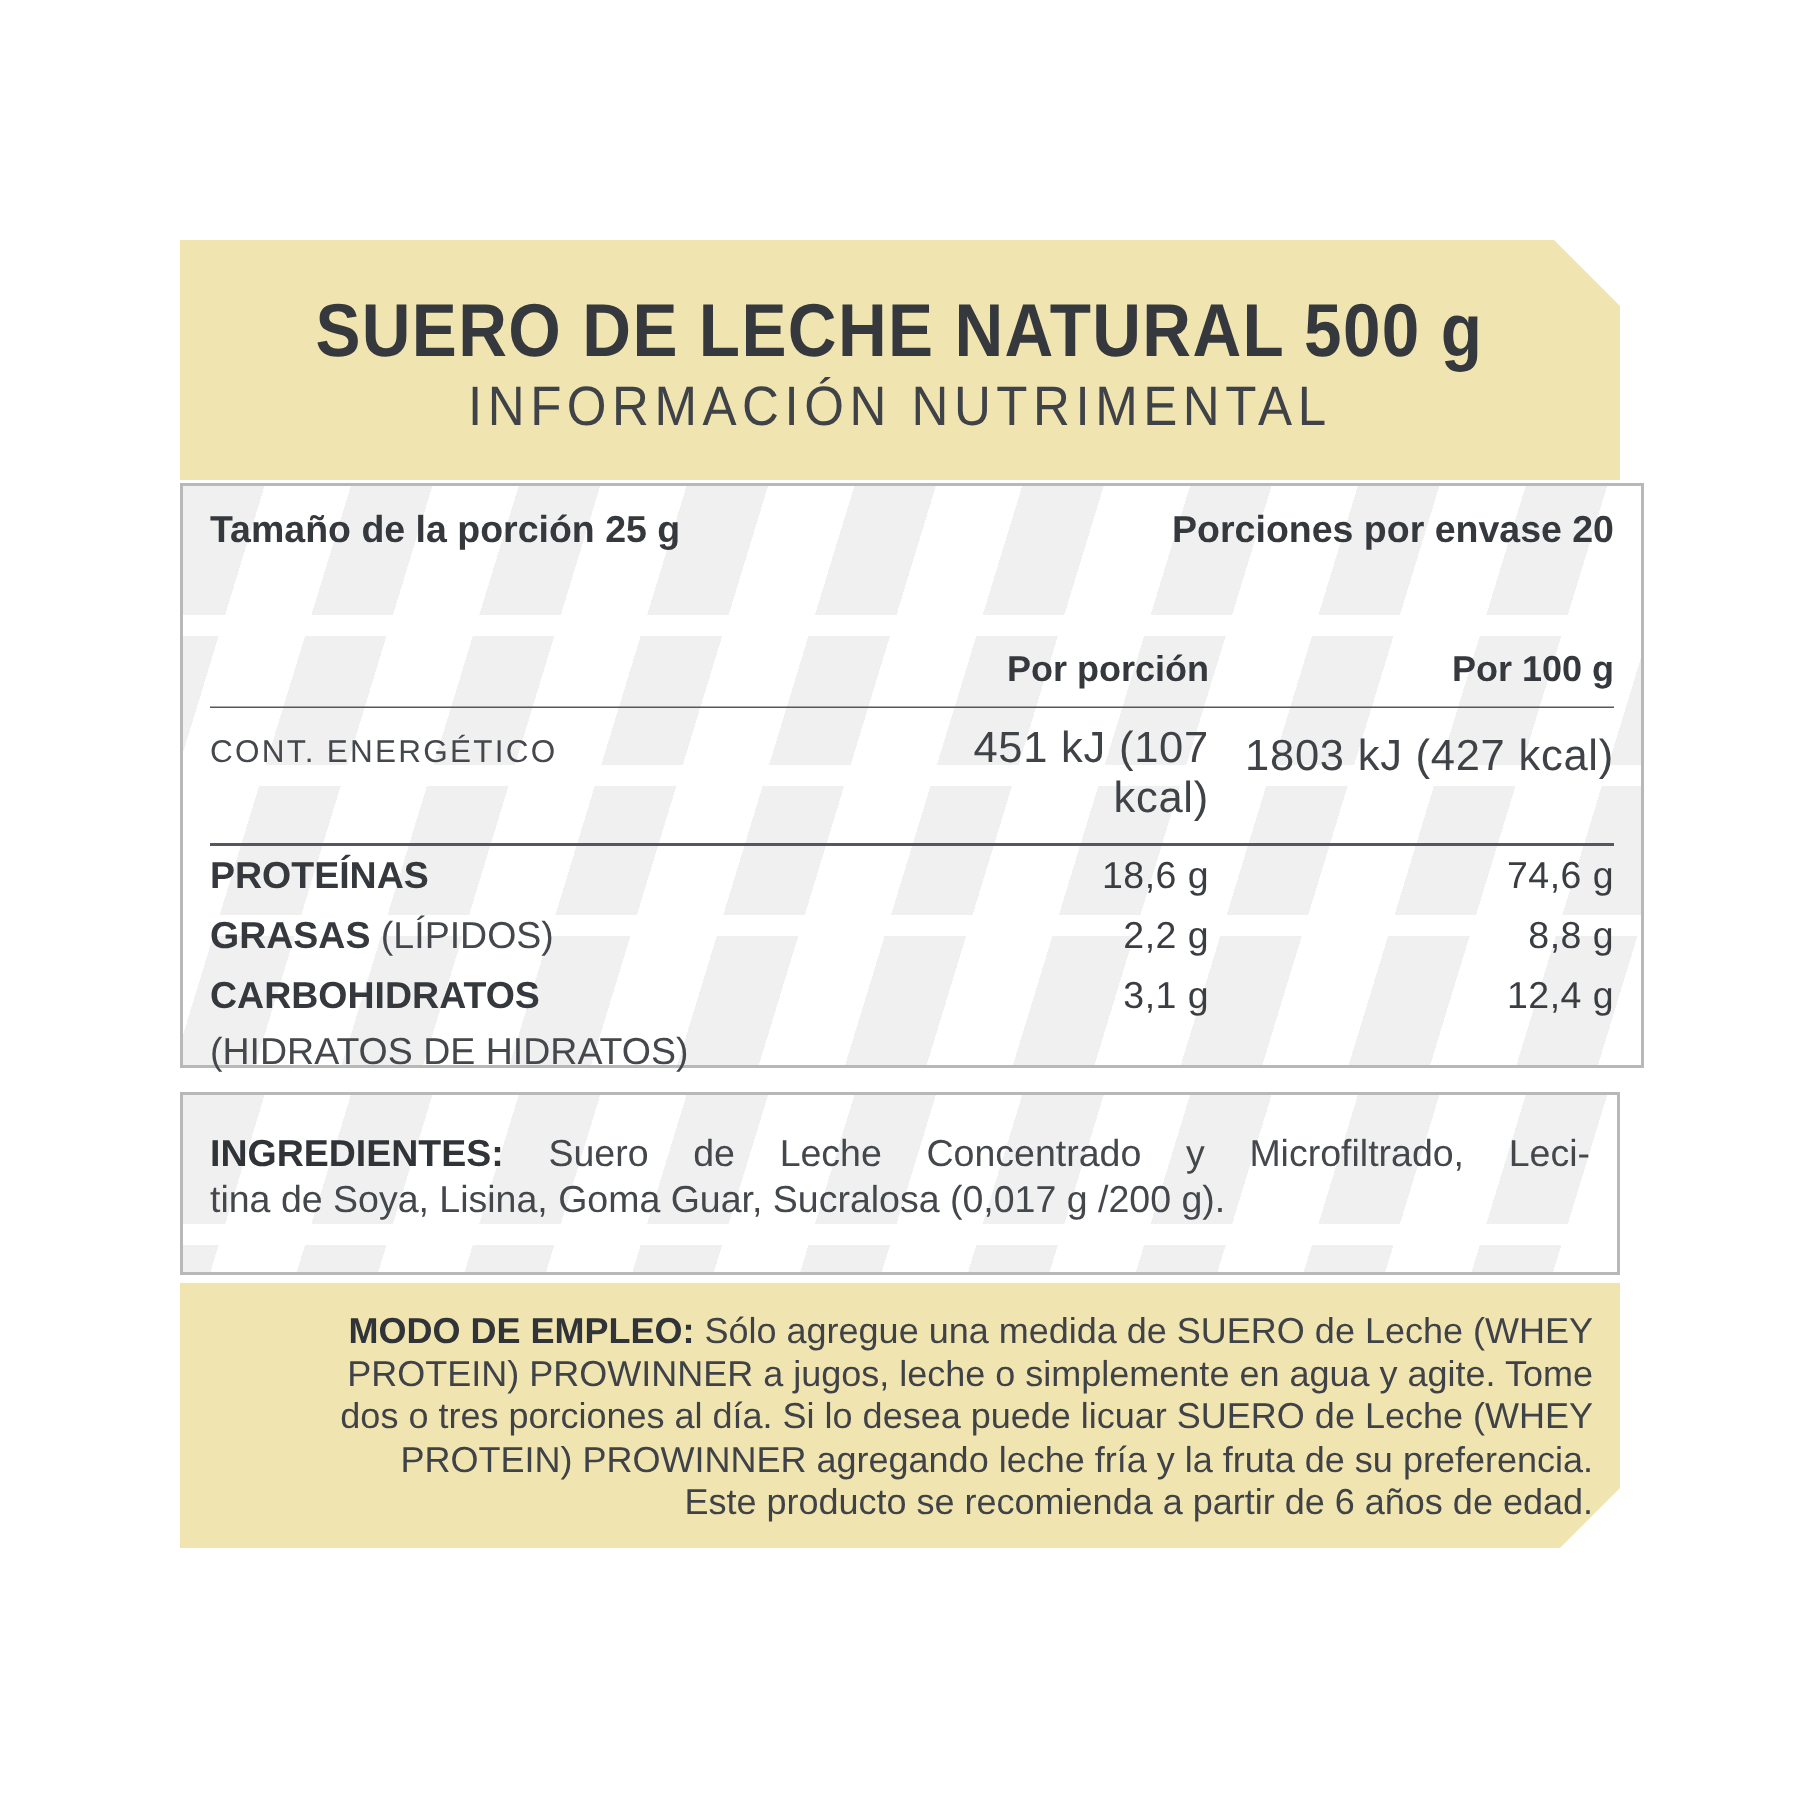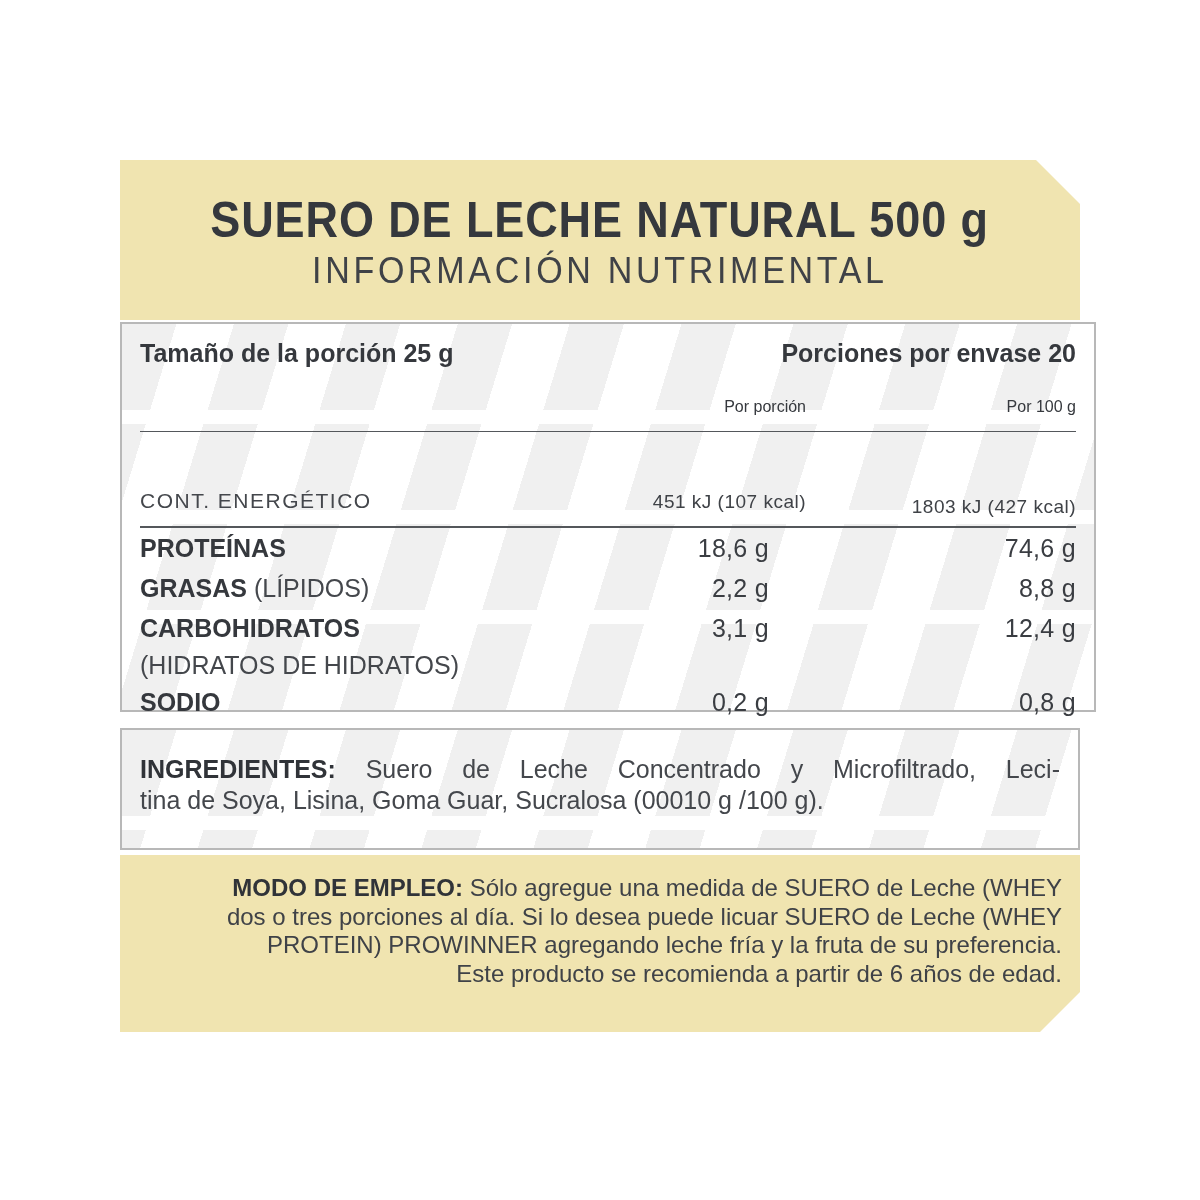--- a/index.html
+++ b/index.html
@@ -31,29 +31,29 @@
       repeating-linear-gradient(107deg, #F0F0F0 0 52px, rgba(255,255,255,0) 52px 107px);
   }
   
   .table-box{
     position:absolute;left:120px;top:322px;width:976px;height:390px;
     border:2px solid #B8B8B8;box-sizing:border-box;
     padding:14px 18px 0 18px;
   }
   .row-top{display:flex;justify-content:space-between;font-size:25px;font-weight:700;line-height:30px;color:#35383D;}
   .grid{display:grid;grid-template-columns:1fr 215px 270px;align-items:baseline;}
-  .col-head{margin-top:24px;font-size:16px;font-weight:400;line-height:30px;}
+  .col-head{margin-top:64px;font-size:24px;font-weight:700;line-height:30px;}
   .cell-r{text-align:right;}
   .rule1{border:none;border-top:1.5px solid #54575B;margin:9px 0 0 0;}
   .rule2{border:none;border-top:2.5px solid #54575B;margin:0;}
   .energy-row{padding:11px 0 13px 0;}
   .energy-label{font-size:21px;font-weight:400;letter-spacing:1.5px;color:#44474C;}
-  .energy-val{font-size:19px;font-weight:400;letter-spacing:0.5px;color:#3F4247;margin-top:48px;}
+  .energy-val{font-size:29px;font-weight:400;letter-spacing:0.5px;color:#3F4247;}
   .offset-down{position:relative;top:5px;}
-  .nut-row{line-height:40px;font-size:25px;gap:37px;}
+  .nut-row{line-height:40px;font-size:25px;}
   .nut-row.short{line-height:34px;}
   .nut-row:first-of-type{margin-top:2px;}
   .nut-label{font-weight:700;color:#35383D;}
   .nut-note{font-weight:400;color:#44474C;}
   .nut-val{font-weight:400;color:#3A3D42;letter-spacing:0.3px;}
   
   .ing-box{
     position:absolute;left:120px;top:728px;width:960px;height:122px;
     border:2px solid #B8B8B8;box-sizing:border-box;
     padding:24px 18px 0 18px;font-size:25px;line-height:31px;color:#44474C;
@@ -129,23 +129,24 @@
     <span class="cell-r nut-val">0,2 g</span>
     <span class="cell-r nut-val">0,8 g</span>
   </div>
 
 </div>
 
 <div class="ing-box watermarked">
   <div class="ing-line1">
     <span class="bold-label">INGREDIENTES:</span><span> Suero de Leche Concentrado y Microfiltrado, Leci-</span>
   </div>
-  <div>tina de Soya, Lisina, Goma Guar, Sucralosa (00010 g /100 g).</div>
+  <div>tina de Soya, Lisina, Goma Guar, Sucralosa (0,017 g /200 g).</div>
 </div>
 
 <div class="modo-box">
   <div class="modo-line">
     <span class="bold-label">MODO DE EMPLEO:</span><span> Sólo agregue una medida de SUERO de Leche (WHEY</span>
   </div>
+  <div class="modo-line">PROTEIN) PROWINNER a jugos, leche o simplemente en agua y agite. Tome</div>
   <div class="modo-line">dos o tres porciones al día. Si lo desea puede licuar SUERO de Leche (WHEY</div>
   <div class="modo-line">PROTEIN) PROWINNER agregando leche fría y la fruta de su preferencia.</div>
   <div class="modo-line">Este producto se recomienda a partir de 6 años de edad.</div>
 </div>
 
 </body></html>

